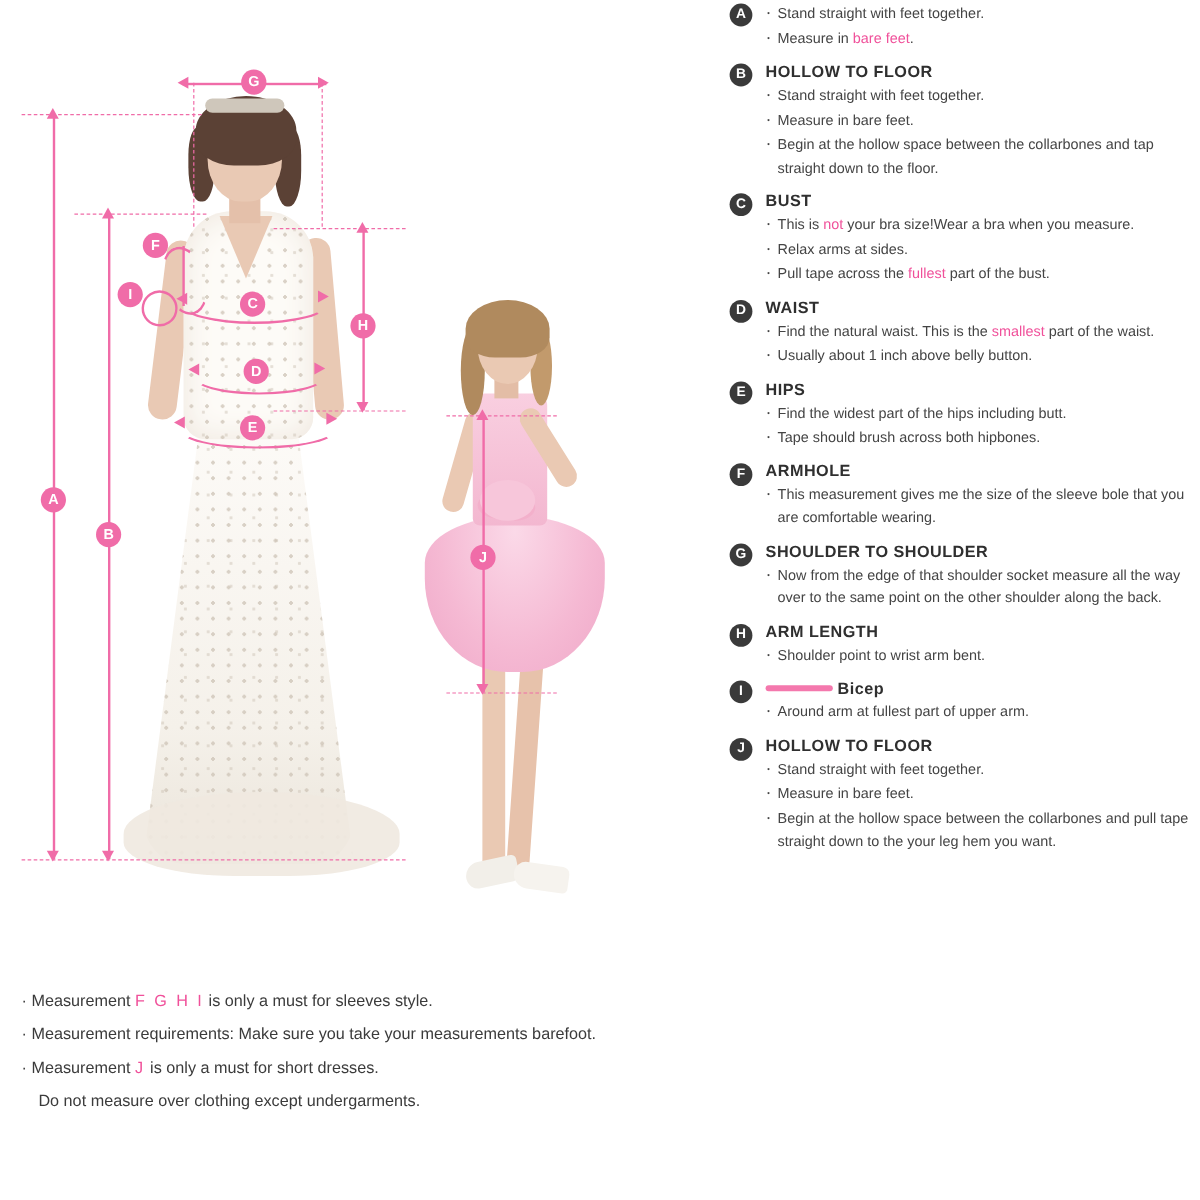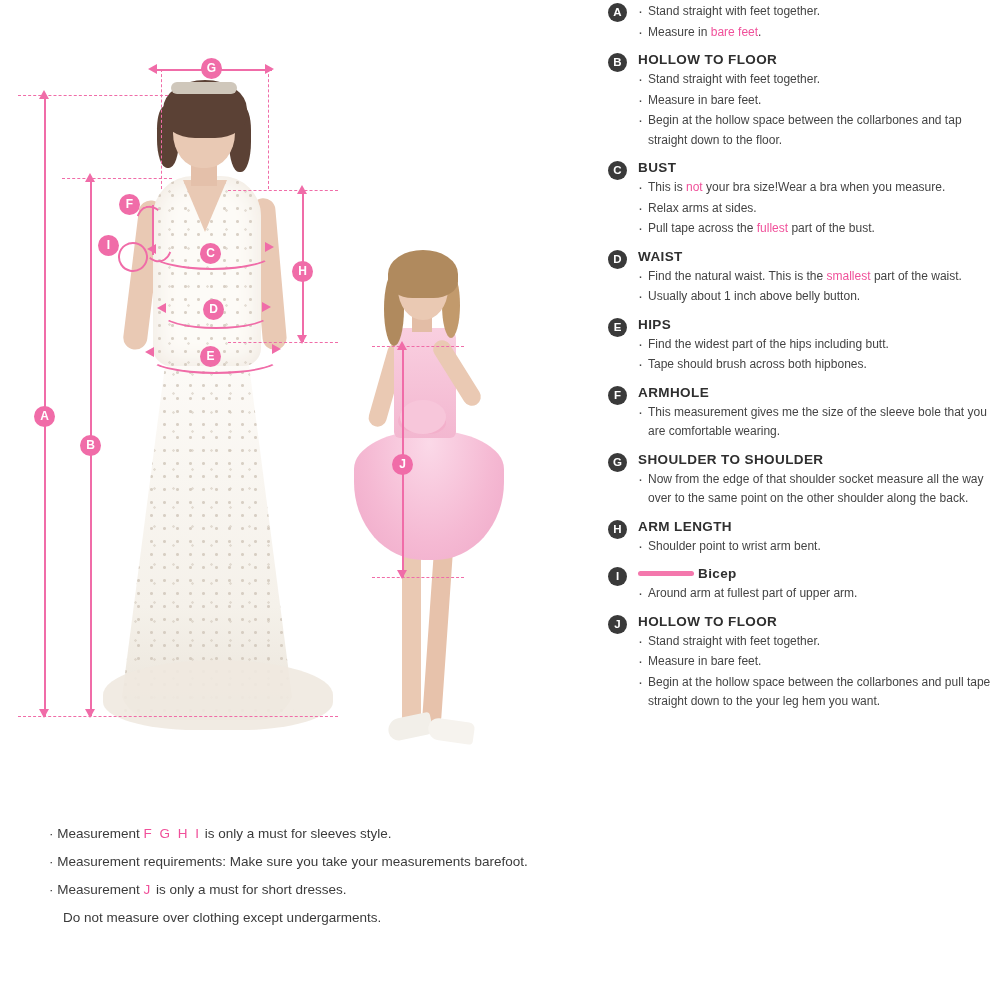--- a/index.html
+++ b/index.html
@@ -360,21 +360,20 @@
     position: absolute;
     left: 18px;
     top: 820px;
     width: 560px;
     font-size: 13.5px;
     line-height: 28px;
     color: #3b3b3b;
   }
   .notes .note {
     white-space: nowrap;
-    margin-left: 31px;
   }
   .notes .note-indent {
     padding-left: 14px;
   }
   .hl-pink { color: #f0509a; }
   .letters { letter-spacing: 2px; }
 
   
   .right-panel {
     position: absolute;

